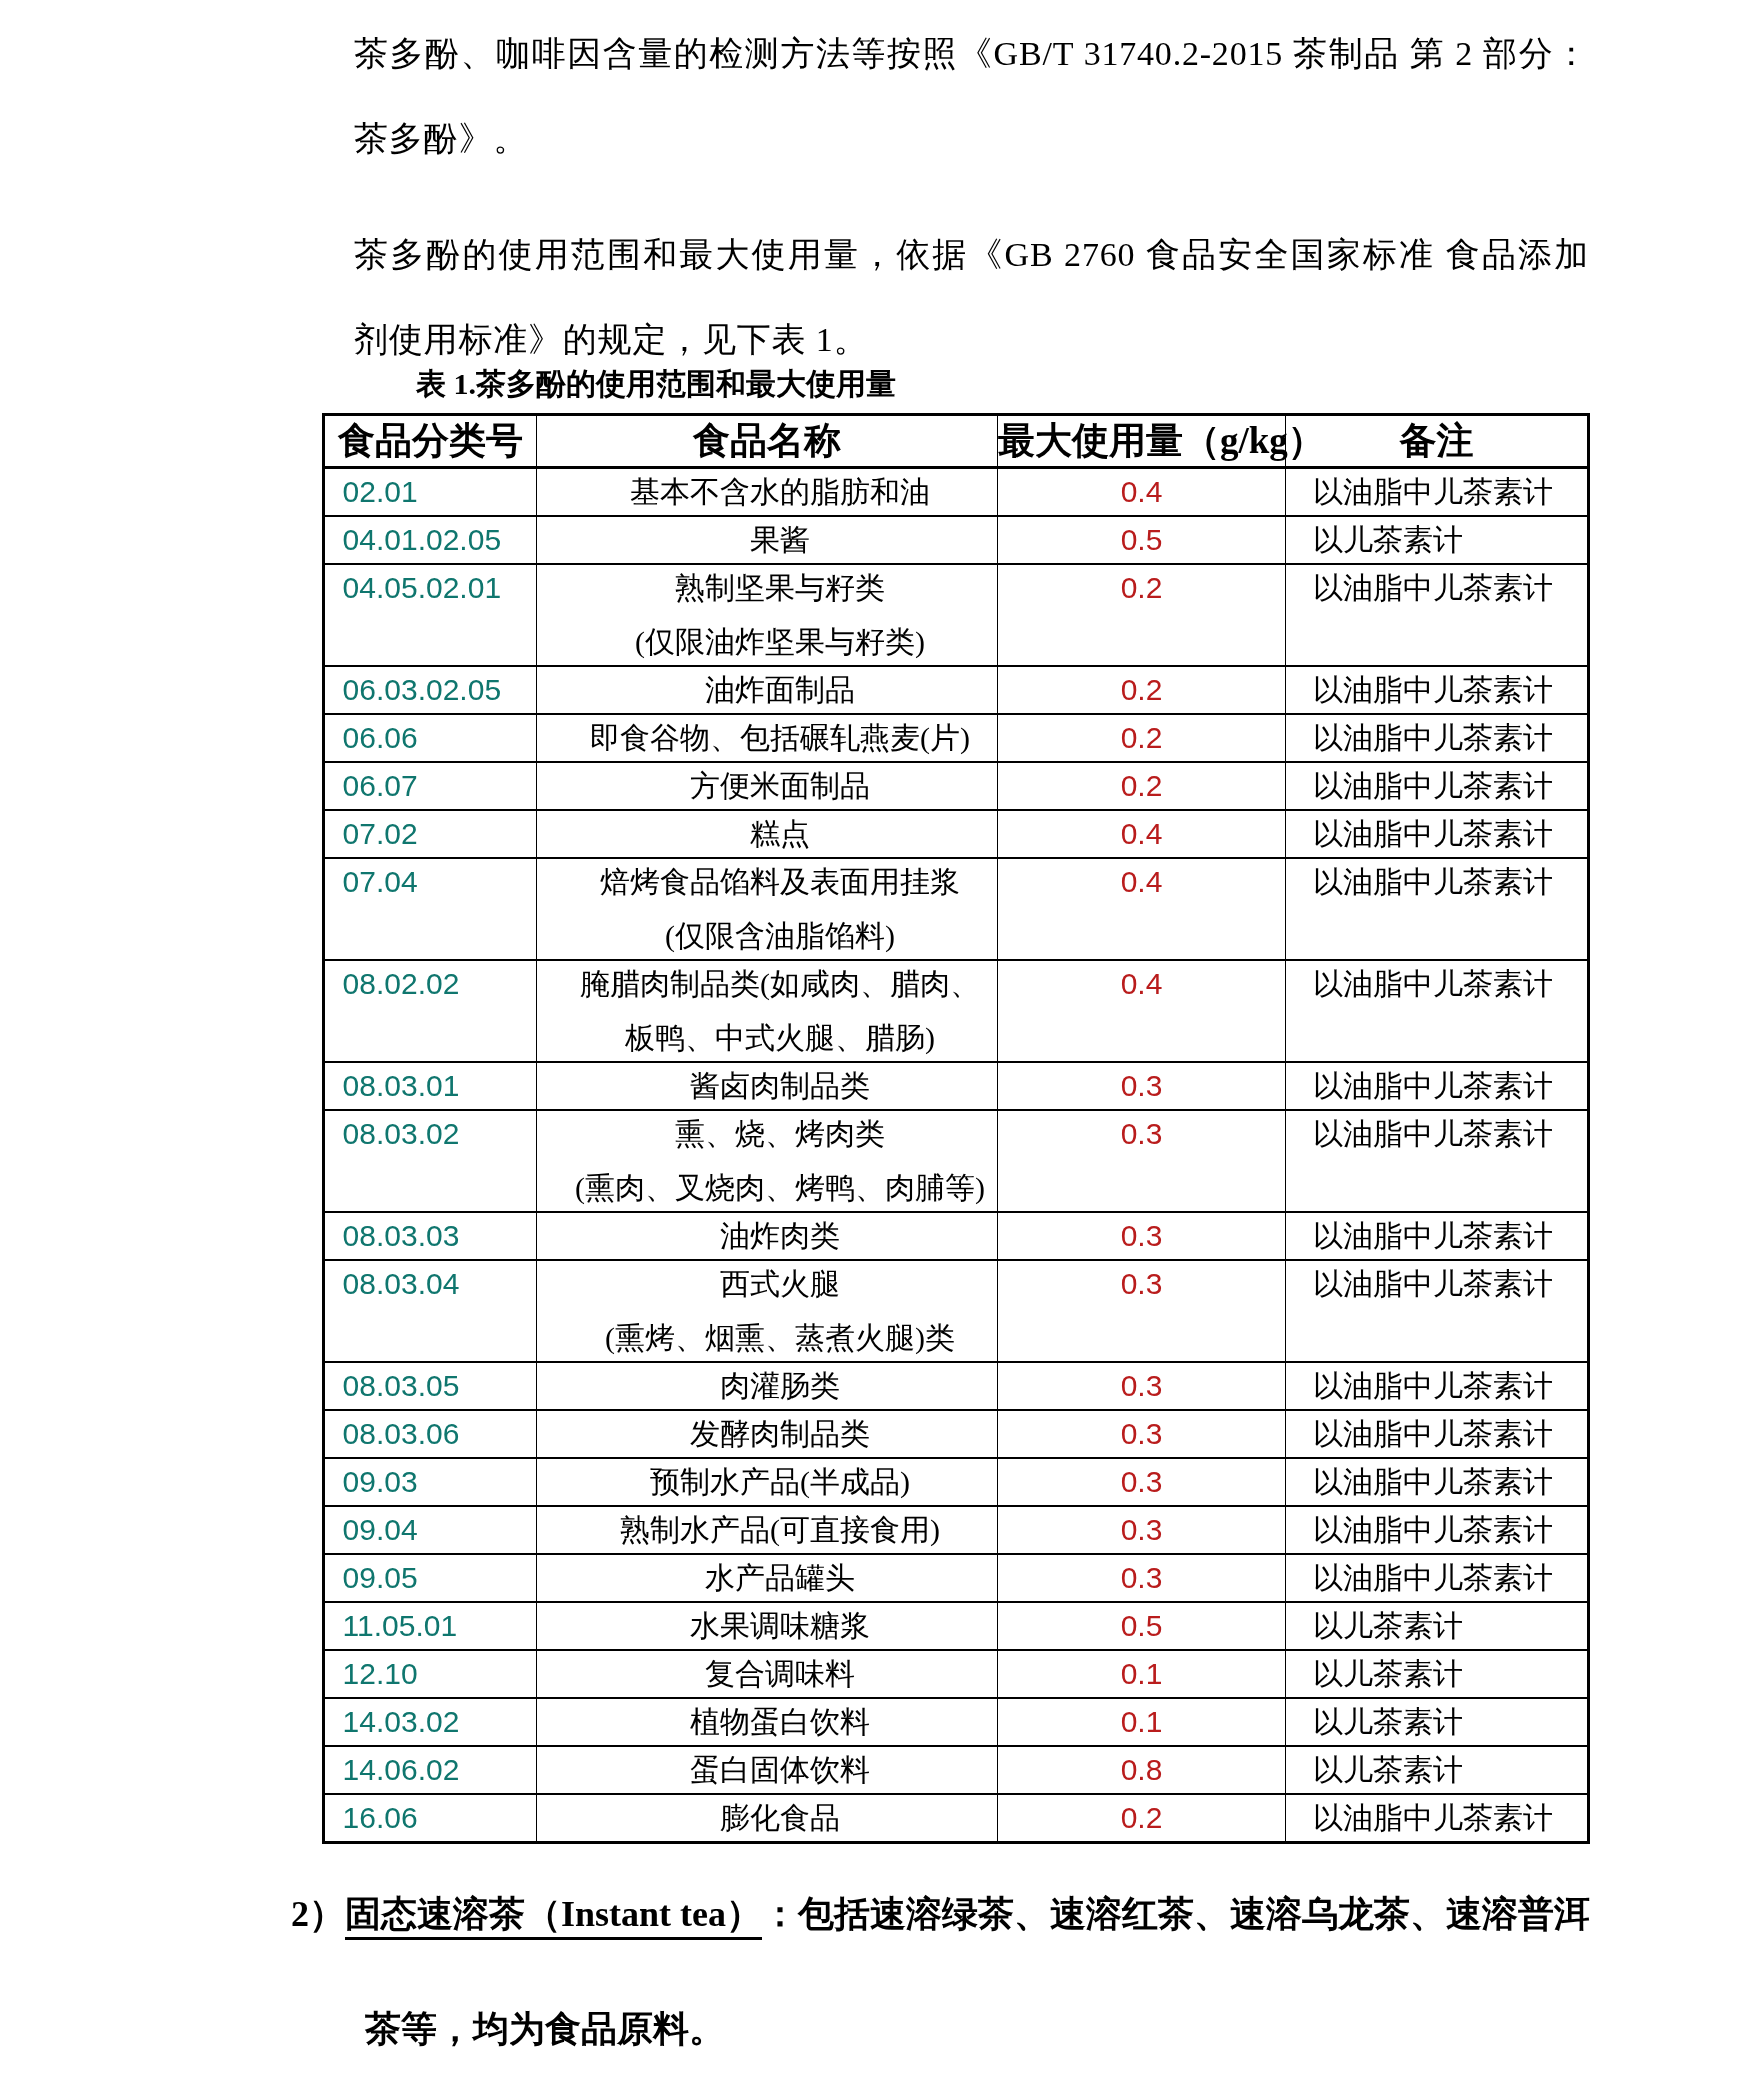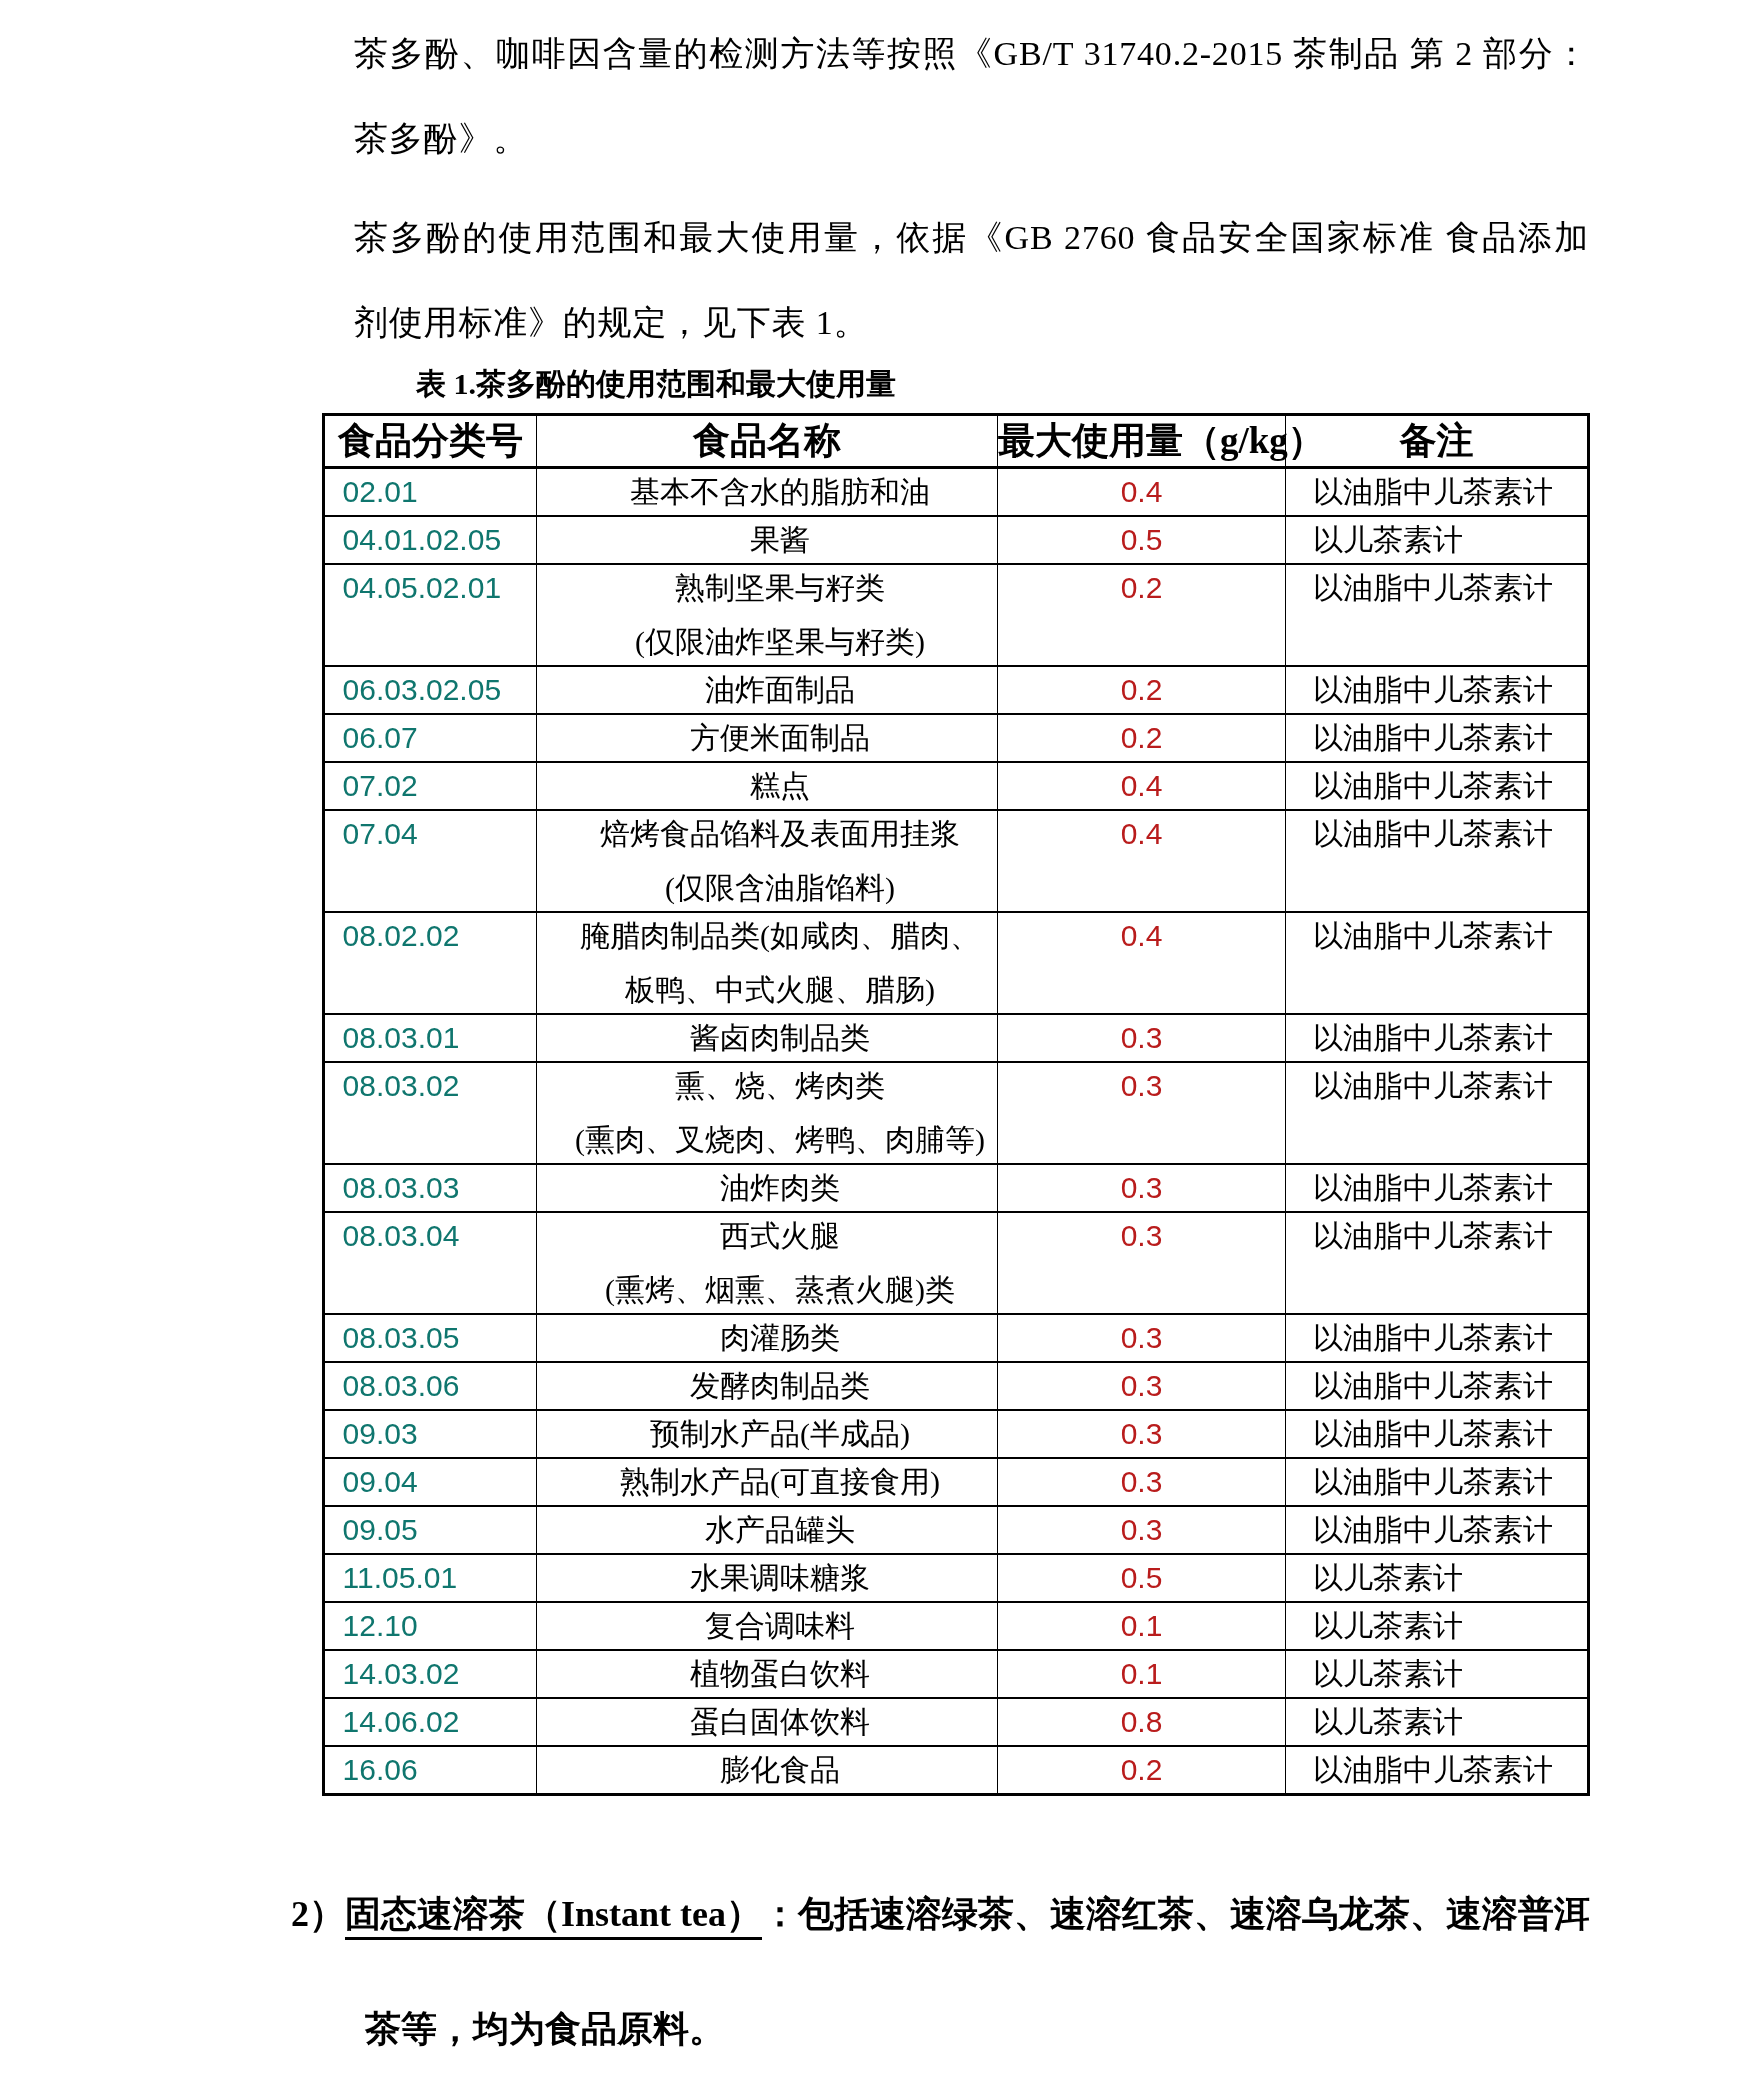--- a/index.html
+++ b/index.html
@@ -22,21 +22,21 @@
     font-size: 34px;
     letter-spacing: 0.8px;
     white-space: nowrap;
   }
   .para .line.justify {
     white-space: normal;
     text-align: justify;
     text-align-last: justify;
   }
   .p1 { left: 354px; top: 11.2px; }
-  .p2 { left: 354px; top: 195px; }
+  .p2 { left: 354px; top: 212px; }
 
   
   .table-title {
     position: absolute;
     left: 416px; top: 361px;
     height: 46px; line-height: 46px;
     font-size: 30px;
     font-weight: bold;
     white-space: nowrap;
   }
@@ -176,20 +176,29 @@
         <tr>
       <td class="col-code">06.03.02.05</td>
       <td class="col-name">
         <div class="name1">油炸面制品</div>
 
       </td>
       <td class="col-max">0.2</td>
       <td class="col-note">以油脂中儿茶素计</td>
     </tr>
         <tr>
+      <td class="col-code">06.06</td>
+      <td class="col-name">
+        <div class="name1">即食谷物、包括碾轧燕麦(片)</div>
+
+      </td>
+      <td class="col-max">0.2</td>
+      <td class="col-note">以油脂中儿茶素计</td>
+    </tr>
+        <tr>
       <td class="col-code">06.07</td>
       <td class="col-name">
         <div class="name1">方便米面制品</div>
 
       </td>
       <td class="col-max">0.2</td>
       <td class="col-note">以油脂中儿茶素计</td>
     </tr>
         <tr>
       <td class="col-code">07.02</td>

